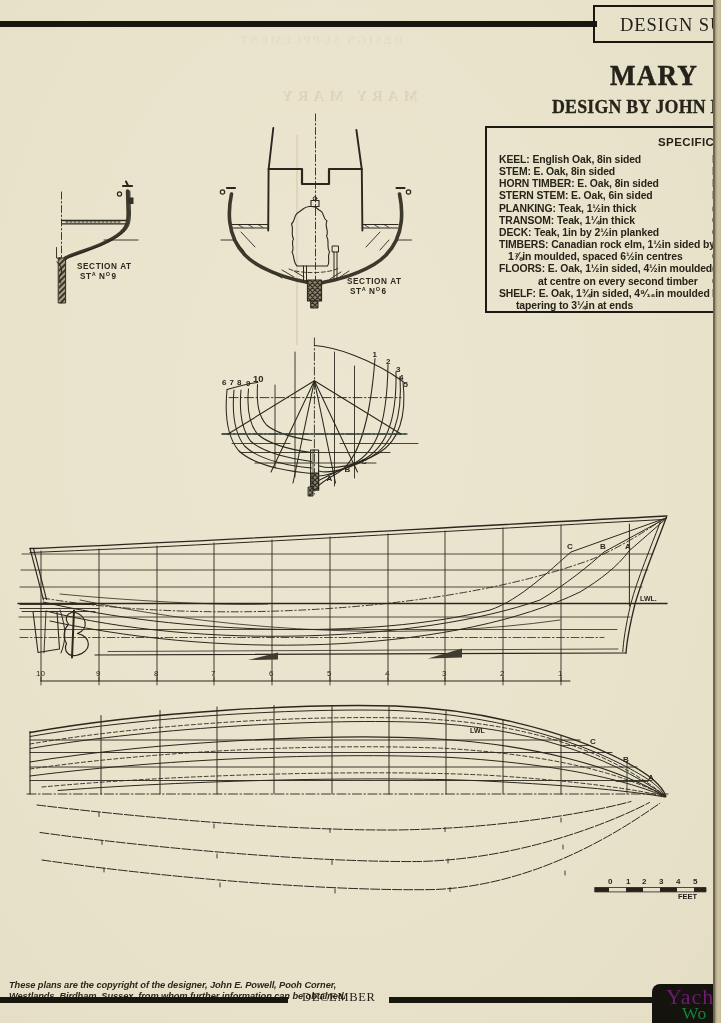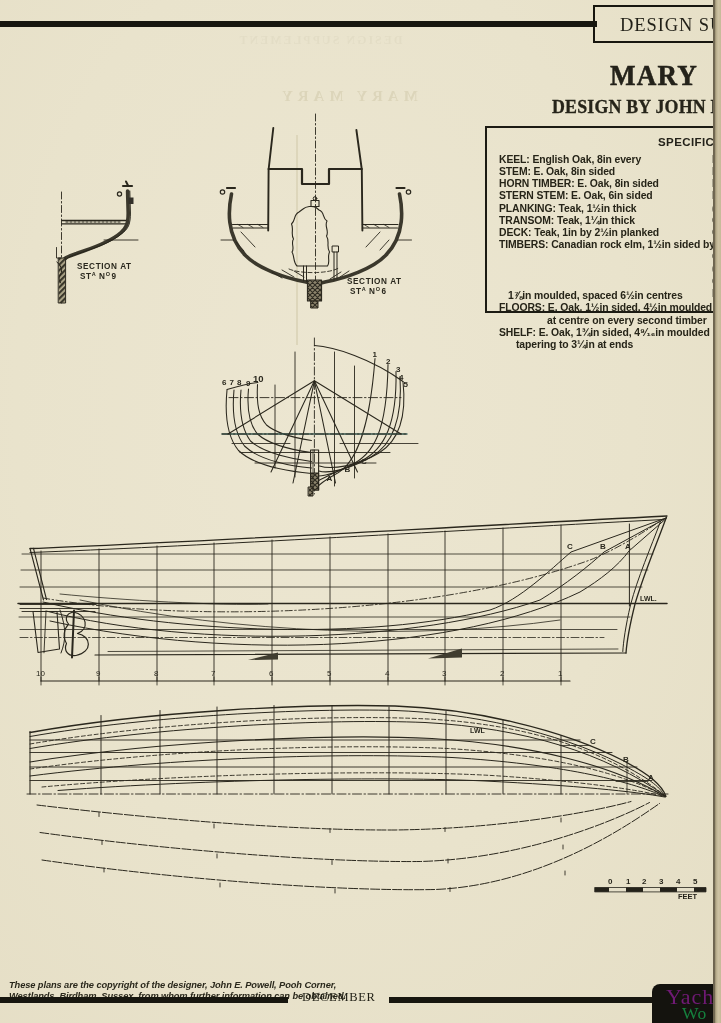--- a/index.html
+++ b/index.html
@@ -28,31 +28,31 @@
 
 <div class="abs serif" style="left:610px;top:59.5px;font-size:28.5px;font-weight:bold;letter-spacing:1.2px;color:#24221a;-webkit-text-stroke:0.5px #24221a;white-space:nowrap;transform:scaleX(.95);transform-origin:0 0;">MARY</div>
 
 <div class="abs serif" style="left:552px;top:95.5px;font-size:19px;font-weight:bold;letter-spacing:0.2px;color:#262419;-webkit-text-stroke:0.3px #262419;white-space:nowrap;transform:scaleX(.94);transform-origin:0 0;">DESIGN BY JOHN E.</div>
 
 <div class="abs" style="left:485px;top:126px;width:280px;height:183px;border:2.6px solid #1c1b13;"></div>
 
 <div class="abs" style="left:658px;top:136px;font-size:11.5px;font-weight:bold;color:#24221a;letter-spacing:.4px;white-space:nowrap;">SPECIFICA</div>
 
 <div id="specs" class="abs" style="left:499px;top:154px;font-size:10.4px;font-weight:bold;color:#262418;line-height:12.15px;letter-spacing:-0.1px;">
-<div>KEEL: English Oak, 8in every</div>
+<div>KEEL: English Oak, 8in sided</div>
 <div>STEM: E. Oak, 8in sided</div>
 <div>HORN TIMBER: E. Oak, 8in sided</div>
 <div>STERN STEM: E. Oak, 6in sided</div>
 <div>PLANKING: Teak, 1½in thick</div>
 <div>TRANSOM: Teak, 1¼in thick</div>
 <div>DECK: Teak, 1in by 2½in planked</div>
 <div>TIMBERS: Canadian rock elm, 1½in sided by</div>
-<div style="margin-left:9px;margin-top:39px;">1⅞in moulded, spaced 6½in centres</div>
+<div style="margin-left:9px;">1⅞in moulded, spaced 6½in centres</div>
 <div>FLOORS: E. Oak, 1½in sided, 4½in moulded</div>
-<div style="margin-left:24px;padding-left:24px;">at centre on every second timber</div>
+<div style="margin-left:15px;padding-left:24px;">at centre on every second timber</div>
 <div>SHELF: E. Oak, 1¾in sided, 4⁹⁄₁₆in moulded</div>
 <div style="margin-left:17px;">tapering to 3¼in at ends</div>
 </div>
 
 <div class="abs" style="left:712px;top:154px;font-size:10.4px;font-weight:bold;color:#262418;line-height:12.15px;">
 <div>I</div>
     <div>I</div>
     <div>I</div>
     <div>I</div>
     <div>(</div>

